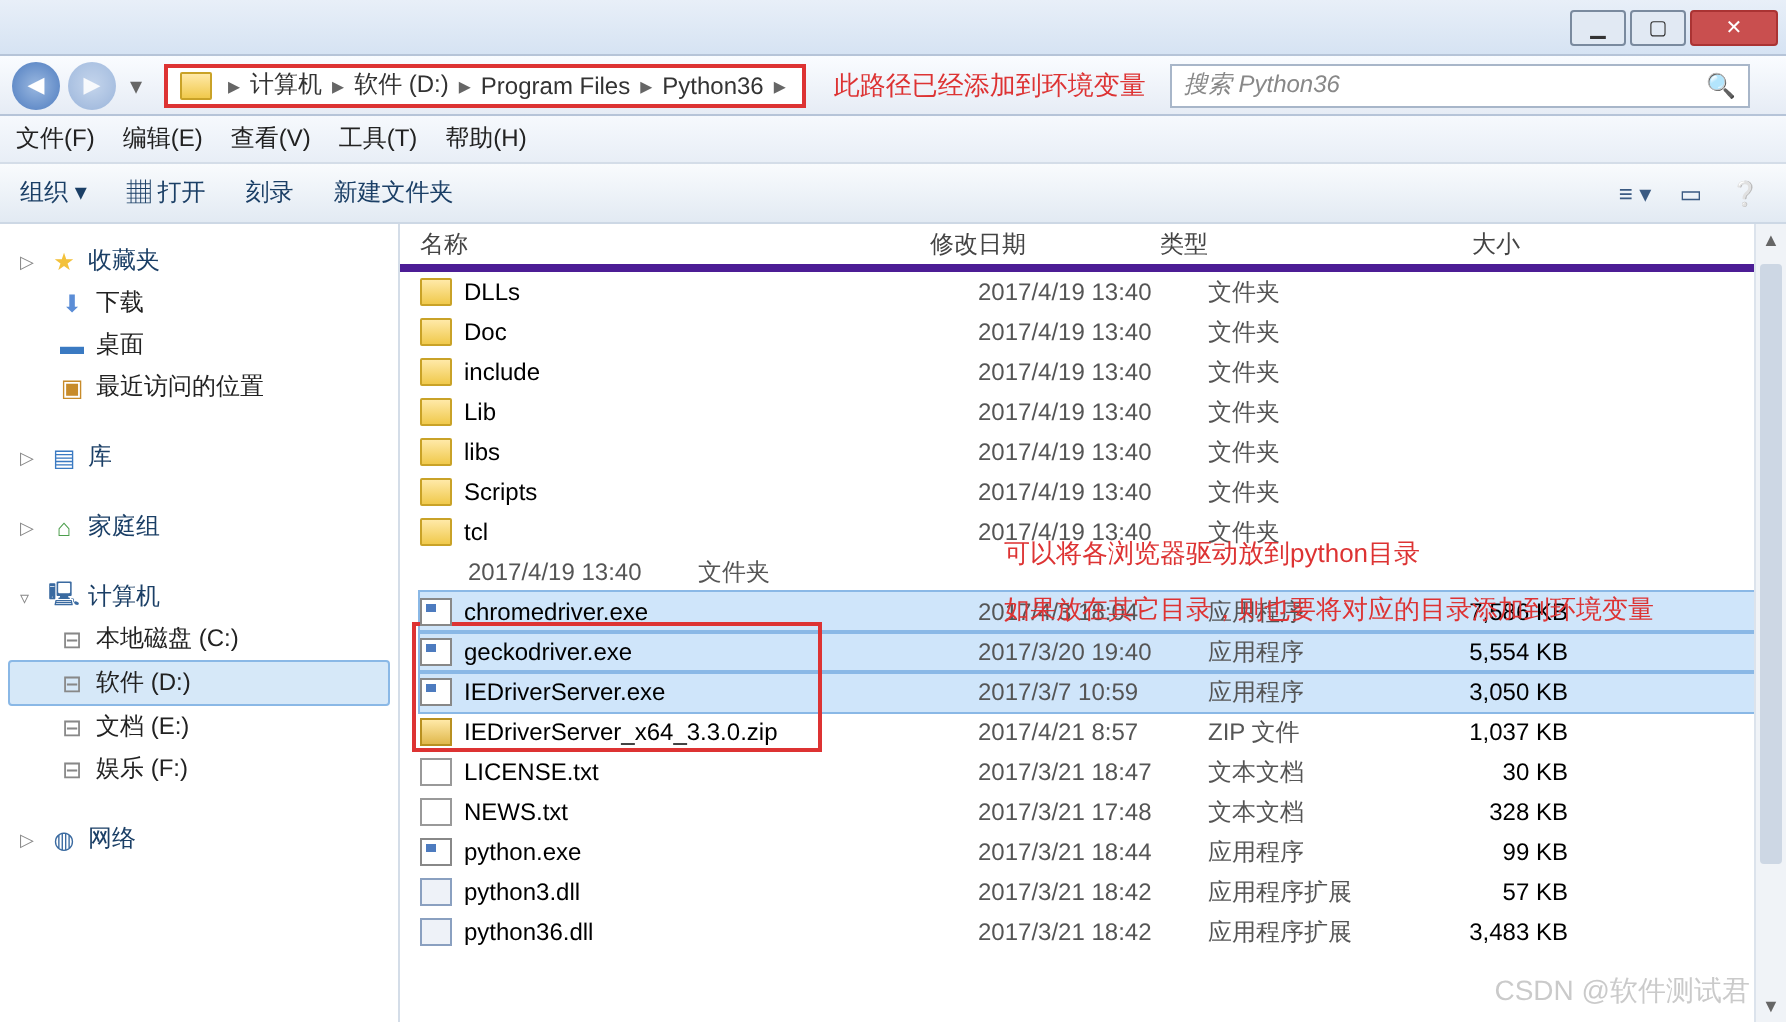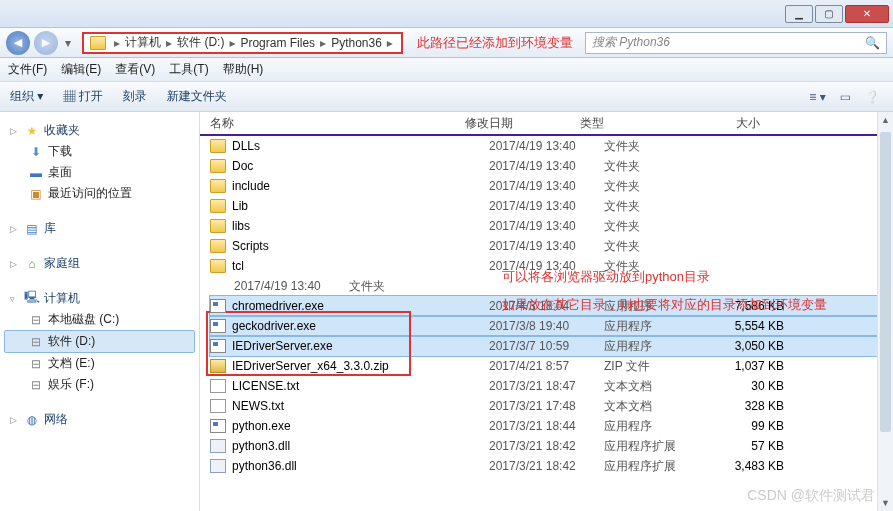--- a/index.html
+++ b/index.html
@@ -10,21 +10,21 @@
 .titlebar .win-btn.close { background: #c94f4f; color: #fff; border-color: #a33; width: 44px; }
 
 .navbar { height: 30px; background: linear-gradient(#fafcff,#e6ecf5); display: flex; align-items: center; padding: 0 6px; gap: 4px; border-bottom: 1px solid #b6c4d8; position: relative; }
 .nav-arrow { width: 24px; height: 24px; border-radius: 50%; background: radial-gradient(#9ab8e0,#4d7bbf); display: flex; align-items: center; justify-content: center; color: #fff; font-size: 11px; }
 .nav-sep { width: 12px; color: #666; text-align: center; }
 .breadcrumb-box { flex: 0 0 auto; display: flex; align-items: center; height: 22px; border: 2px solid #d33; background: #fff; padding: 0 6px; margin-left: 4px; }
 .breadcrumb-box .fld-ico { width: 16px; height: 14px; background: linear-gradient(#ffe9a8,#f0c94c); border: 1px solid #c9a227; border-radius: 1px; margin-right: 6px; }
 .crumb { padding: 0 3px; color: #333; }
 .crumb-arrow { padding: 0 2px; color: #666; }
 .annot-path { color: #d33; font-size: 13px; margin-left: 10px; position: relative; }
-.searchbox { flex: 1; margin-left: 8px; margin-right: 0; height: 22px; border: 1px solid #a8b6c9; background: #fff; display: flex; align-items: center; padding: 0 6px; color: #888; font-style: italic; gap: 24px; }
+.searchbox { flex: 1; margin-left: 8px; margin-right: 12px; height: 22px; border: 1px solid #a8b6c9; background: #fff; display: flex; align-items: center; padding: 0 6px; color: #888; font-style: italic; gap: 24px; }
 .searchbox .mag { margin-left: auto; color: #555; font-style: normal; }
 
 .menubar { height: 24px; background: linear-gradient(#f6f9fd,#e8eef6); display: flex; align-items: center; padding: 0 8px; gap: 14px; border-bottom: 1px solid #d4dde8; color: #222; }
 
 .toolbar { height: 30px; background: linear-gradient(#f9fbfd,#e2eaf3); display: flex; align-items: center; padding: 0 10px; gap: 20px; border-bottom: 1px solid #cdd8e5; color: #1b3f66; }
 .toolbar-right { margin-left: auto; display: flex; gap: 8px; font-size: 13px; color: #3a5a82; }
 .toolbar-right span { padding: 0 3px; }
 
 .main { display: flex; height: 399px; }
 .sidebar { width: 200px; border-right: 1px solid #d4dde8; padding: 8px 4px; overflow: hidden; }
@@ -38,21 +38,21 @@
 .ico.desktop { color: #3a7ac2; }
 .ico.recent { color: #c78b2a; }
 .ico.lib { color: #3a7ac2; }
 .ico.home { color: #4c9e4c; }
 .ico.comp { color: #3a6aa0; }
 .ico.disk { color: #888; }
 .ico.net { color: #3a6aa0; }
 .item.sel { background: #d6e8f8; border: 1px solid #8ab8e6; border-radius: 2px; padding-left: 23px; }
 
 .filepane { flex: 1; display: flex; flex-direction: column; position: relative; }
-.cols { height: 24px; display: flex; align-items: center; border-bottom: 2px solid #4c1d95; color: #444; padding-left: 10px; }
+.cols { height: 24px; display: flex; align-items: center; border-bottom: 4px solid #4c1d95; color: #444; padding-left: 10px; }
 .cols .c1 { width: 255px; }
 .cols .c2 { width: 115px; }
 .cols .c3 { width: 110px; }
 .cols .c4 { width: 90px; text-align: right; padding-right: 20px; }
 
 .rows { flex: 1; overflow: hidden; padding-left: 10px; position: relative; }
 .row { height: 20px; display: flex; align-items: center; }
 .row .c1 { width: 255px; display: flex; align-items: center; gap: 6px; }
 .row .c2 { width: 115px; color: #555; margin-left: 24px; }
 .row .c3 { width: 110px; color: #555; }
@@ -282,21 +282,21 @@
           </div>
           <div class="c2">2017/4/3 18:04</div>
           <div class="c3">应用程序</div>
           <div class="c4">7,586 KB</div>
         </div>
         <div class="row sel">
           <div class="c1">
             <span class="fico exe"></span>
             <span>geckodriver.exe</span>
           </div>
-          <div class="c2">2017/3/8 19:40</div>
+          <div class="c2">2017/3/20 19:40</div>
           <div class="c3">应用程序</div>
           <div class="c4">5,554 KB</div>
         </div>
         <div class="row sel">
           <div class="c1">
             <span class="fico exe"></span>
             <span>IEDriverServer.exe</span>
           </div>
           <div class="c2">2017/3/7 10:59</div>
           <div class="c3">应用程序</div>

